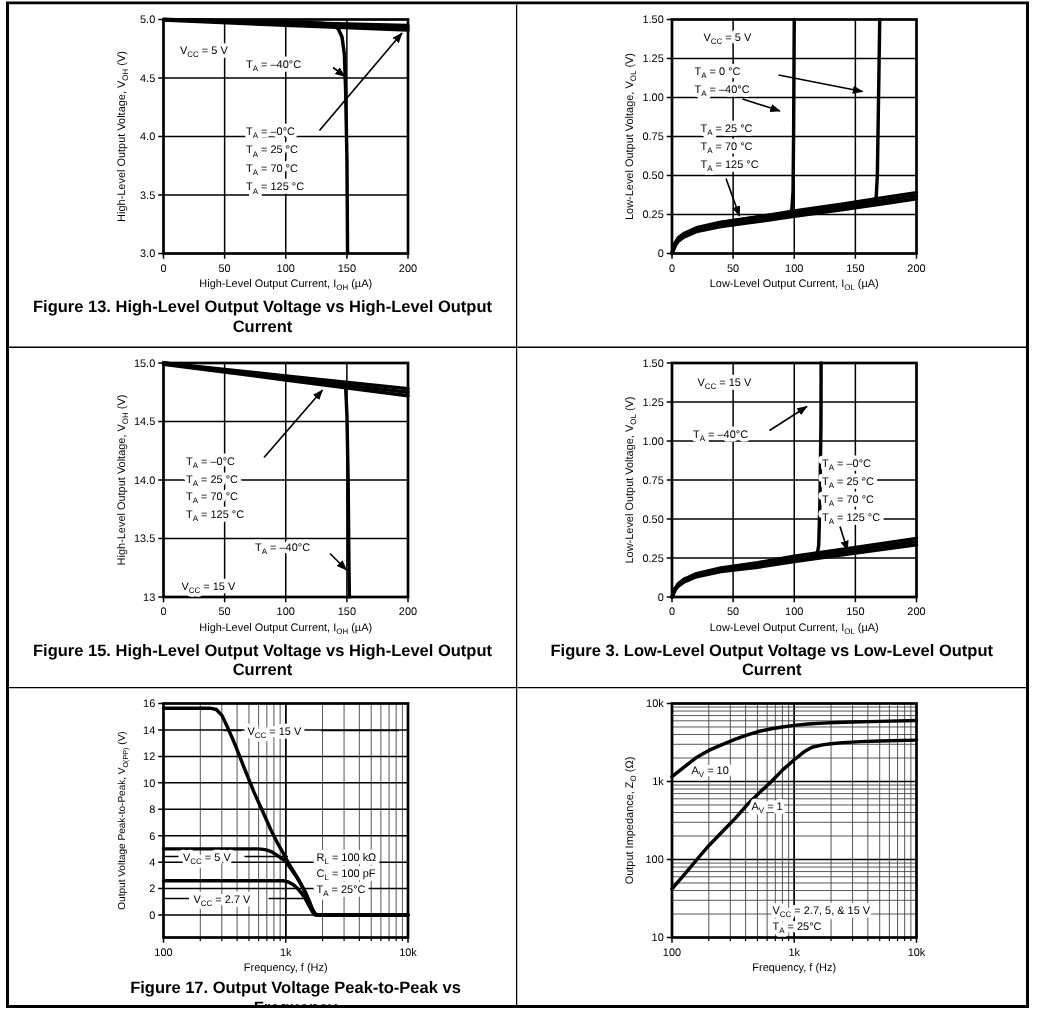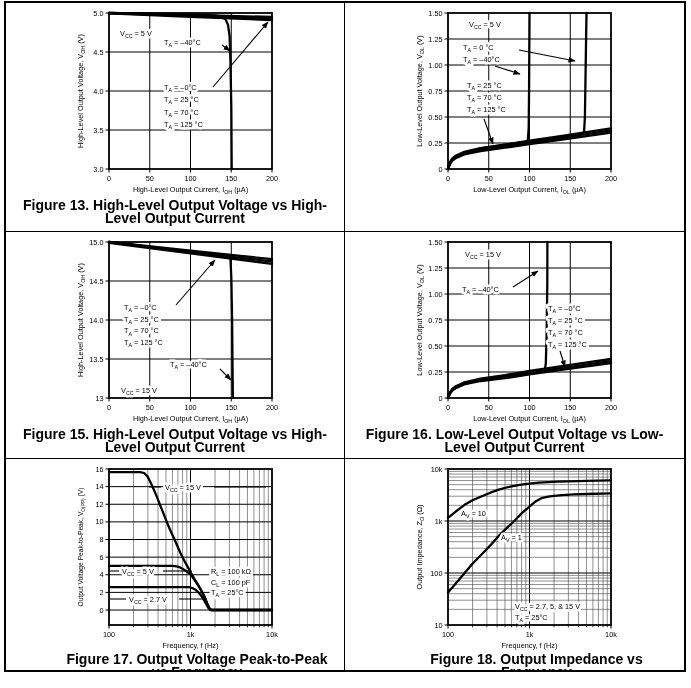--- a/index.html
+++ b/index.html
@@ -7,21 +7,21 @@
         font-family:"Liberation Sans",sans-serif;color:#000;}
   .sheet{position:absolute;left:4px;top:1px;width:678px;height:667px;
          border:2px solid #000;display:grid;
          grid-template-columns:339px 339px;grid-template-rows:229px 227px 1fr;}
   .cell{position:relative;overflow:hidden;background:#fff;}
   .cell.bR{border-right:1px solid #000;}
   .cell.bB{border-bottom:1px solid #000;}
   .chartbox{width:339px;height:194px;}
   svg{display:block;}
   svg text{font-family:"Liberation Sans",sans-serif;}
-  .caption{font-weight:700;font-size:14px;line-height:13px;text-align:center;
+  .caption{font-weight:700;font-size:11px;line-height:13px;text-align:center;
            margin-top:2px;padding:0 14px;}
   .row3 .caption{margin-top:0;margin-left:44px;}
 </style>
 </head>
 <body>
 
 <div class="page">
   <div class="sheet">
     <div class="cell bR bB">
       <div class="chartbox">
@@ -263,21 +263,21 @@
             <text x="203" y="79" font-size="7.3" text-anchor="start" stroke="#fff" stroke-width="5" stroke-linejoin="round" fill="#fff"><tspan>T</tspan><tspan dy="2.1" font-size="5.3">A</tspan><tspan dy="-2.1"> = –0°C</tspan></text>
             <text x="203" y="79" font-size="7.3" text-anchor="start" fill="#000"><tspan>T</tspan><tspan dy="2.1" font-size="5.3">A</tspan><tspan dy="-2.1"> = –0°C</tspan></text>
             <text x="203" y="91" font-size="7.3" text-anchor="start" stroke="#fff" stroke-width="5" stroke-linejoin="round" fill="#fff"><tspan>T</tspan><tspan dy="2.1" font-size="5.3">A</tspan><tspan dy="-2.1"> = 25 °C</tspan></text>
             <text x="203" y="91" font-size="7.3" text-anchor="start" fill="#000"><tspan>T</tspan><tspan dy="2.1" font-size="5.3">A</tspan><tspan dy="-2.1"> = 25 °C</tspan></text>
             <text x="203" y="103" font-size="7.3" text-anchor="start" stroke="#fff" stroke-width="5" stroke-linejoin="round" fill="#fff"><tspan>T</tspan><tspan dy="2.1" font-size="5.3">A</tspan><tspan dy="-2.1"> = 70 °C</tspan></text>
             <text x="203" y="103" font-size="7.3" text-anchor="start" fill="#000"><tspan>T</tspan><tspan dy="2.1" font-size="5.3">A</tspan><tspan dy="-2.1"> = 70 °C</tspan></text>
             <text x="203" y="115" font-size="7.3" text-anchor="start" stroke="#fff" stroke-width="5" stroke-linejoin="round" fill="#fff"><tspan>T</tspan><tspan dy="2.1" font-size="5.3">A</tspan><tspan dy="-2.1"> = 125 °C</tspan></text>
             <text x="203" y="115" font-size="7.3" text-anchor="start" fill="#000"><tspan>T</tspan><tspan dy="2.1" font-size="5.3">A</tspan><tspan dy="-2.1"> = 125 °C</tspan></text>
           </svg>
         </div>
-      <div class="caption">Figure 16. Low-Level Output Voltage vs Low-Level Output Current</div>
+      <div class="caption">Figure 3. Low-Level Output Voltage vs Low-Level Output Current</div>
     </div>
     <div class="cell bR row3">
       <div class="chartbox">
           <svg width="339" height="194" viewBox="0 0 339 194">
             <defs>
               <marker id="ah4" markerWidth="8" markerHeight="6" refX="6.5" refY="2.75" orient="auto" markerUnits="userSpaceOnUse">
                 <path d="M0,0 L7,2.75 L0,5.5 z" fill="#000"></path>
               </marker>
             </defs>
             <line x1="127.53394464661447" y1="10" x2="127.53394464661447" y2="166" stroke="#444" stroke-width="0.6"></line>
@@ -464,16 +464,15 @@
             <text x="116" y="57" font-size="7.3" text-anchor="start" stroke="#fff" stroke-width="5" stroke-linejoin="round" fill="#fff"><tspan>A</tspan><tspan dy="2.1" font-size="5.3">V</tspan><tspan dy="-2.1"> = 10</tspan></text>
             <text x="116" y="57" font-size="7.3" text-anchor="start" fill="#000"><tspan>A</tspan><tspan dy="2.1" font-size="5.3">V</tspan><tspan dy="-2.1"> = 10</tspan></text>
             <text x="156" y="81" font-size="7.3" text-anchor="start" stroke="#fff" stroke-width="5" stroke-linejoin="round" fill="#fff"><tspan>A</tspan><tspan dy="2.1" font-size="5.3">V</tspan><tspan dy="-2.1"> = 1</tspan></text>
             <text x="156" y="81" font-size="7.3" text-anchor="start" fill="#000"><tspan>A</tspan><tspan dy="2.1" font-size="5.3">V</tspan><tspan dy="-2.1"> = 1</tspan></text>
             <text x="170" y="150" font-size="7.3" text-anchor="start" stroke="#fff" stroke-width="5" stroke-linejoin="round" fill="#fff"><tspan>V</tspan><tspan dy="2.1" font-size="5.3">CC</tspan><tspan dy="-2.1"> = 2.7, 5, &amp; 15 V</tspan></text>
             <text x="170" y="150" font-size="7.3" text-anchor="start" fill="#000"><tspan>V</tspan><tspan dy="2.1" font-size="5.3">CC</tspan><tspan dy="-2.1"> = 2.7, 5, &amp; 15 V</tspan></text>
             <text x="170" y="161" font-size="7.3" text-anchor="start" stroke="#fff" stroke-width="5" stroke-linejoin="round" fill="#fff"><tspan>T</tspan><tspan dy="2.1" font-size="5.3">A</tspan><tspan dy="-2.1"> = 25°C</tspan></text>
             <text x="170" y="161" font-size="7.3" text-anchor="start" fill="#000"><tspan>T</tspan><tspan dy="2.1" font-size="5.3">A</tspan><tspan dy="-2.1"> = 25°C</tspan></text>
           </svg>
         </div>
-      <div class="caption">Figure 18. Output Impedance vs Frequency</div>
     </div>
   </div>
 </div>
 
 </body></html>

